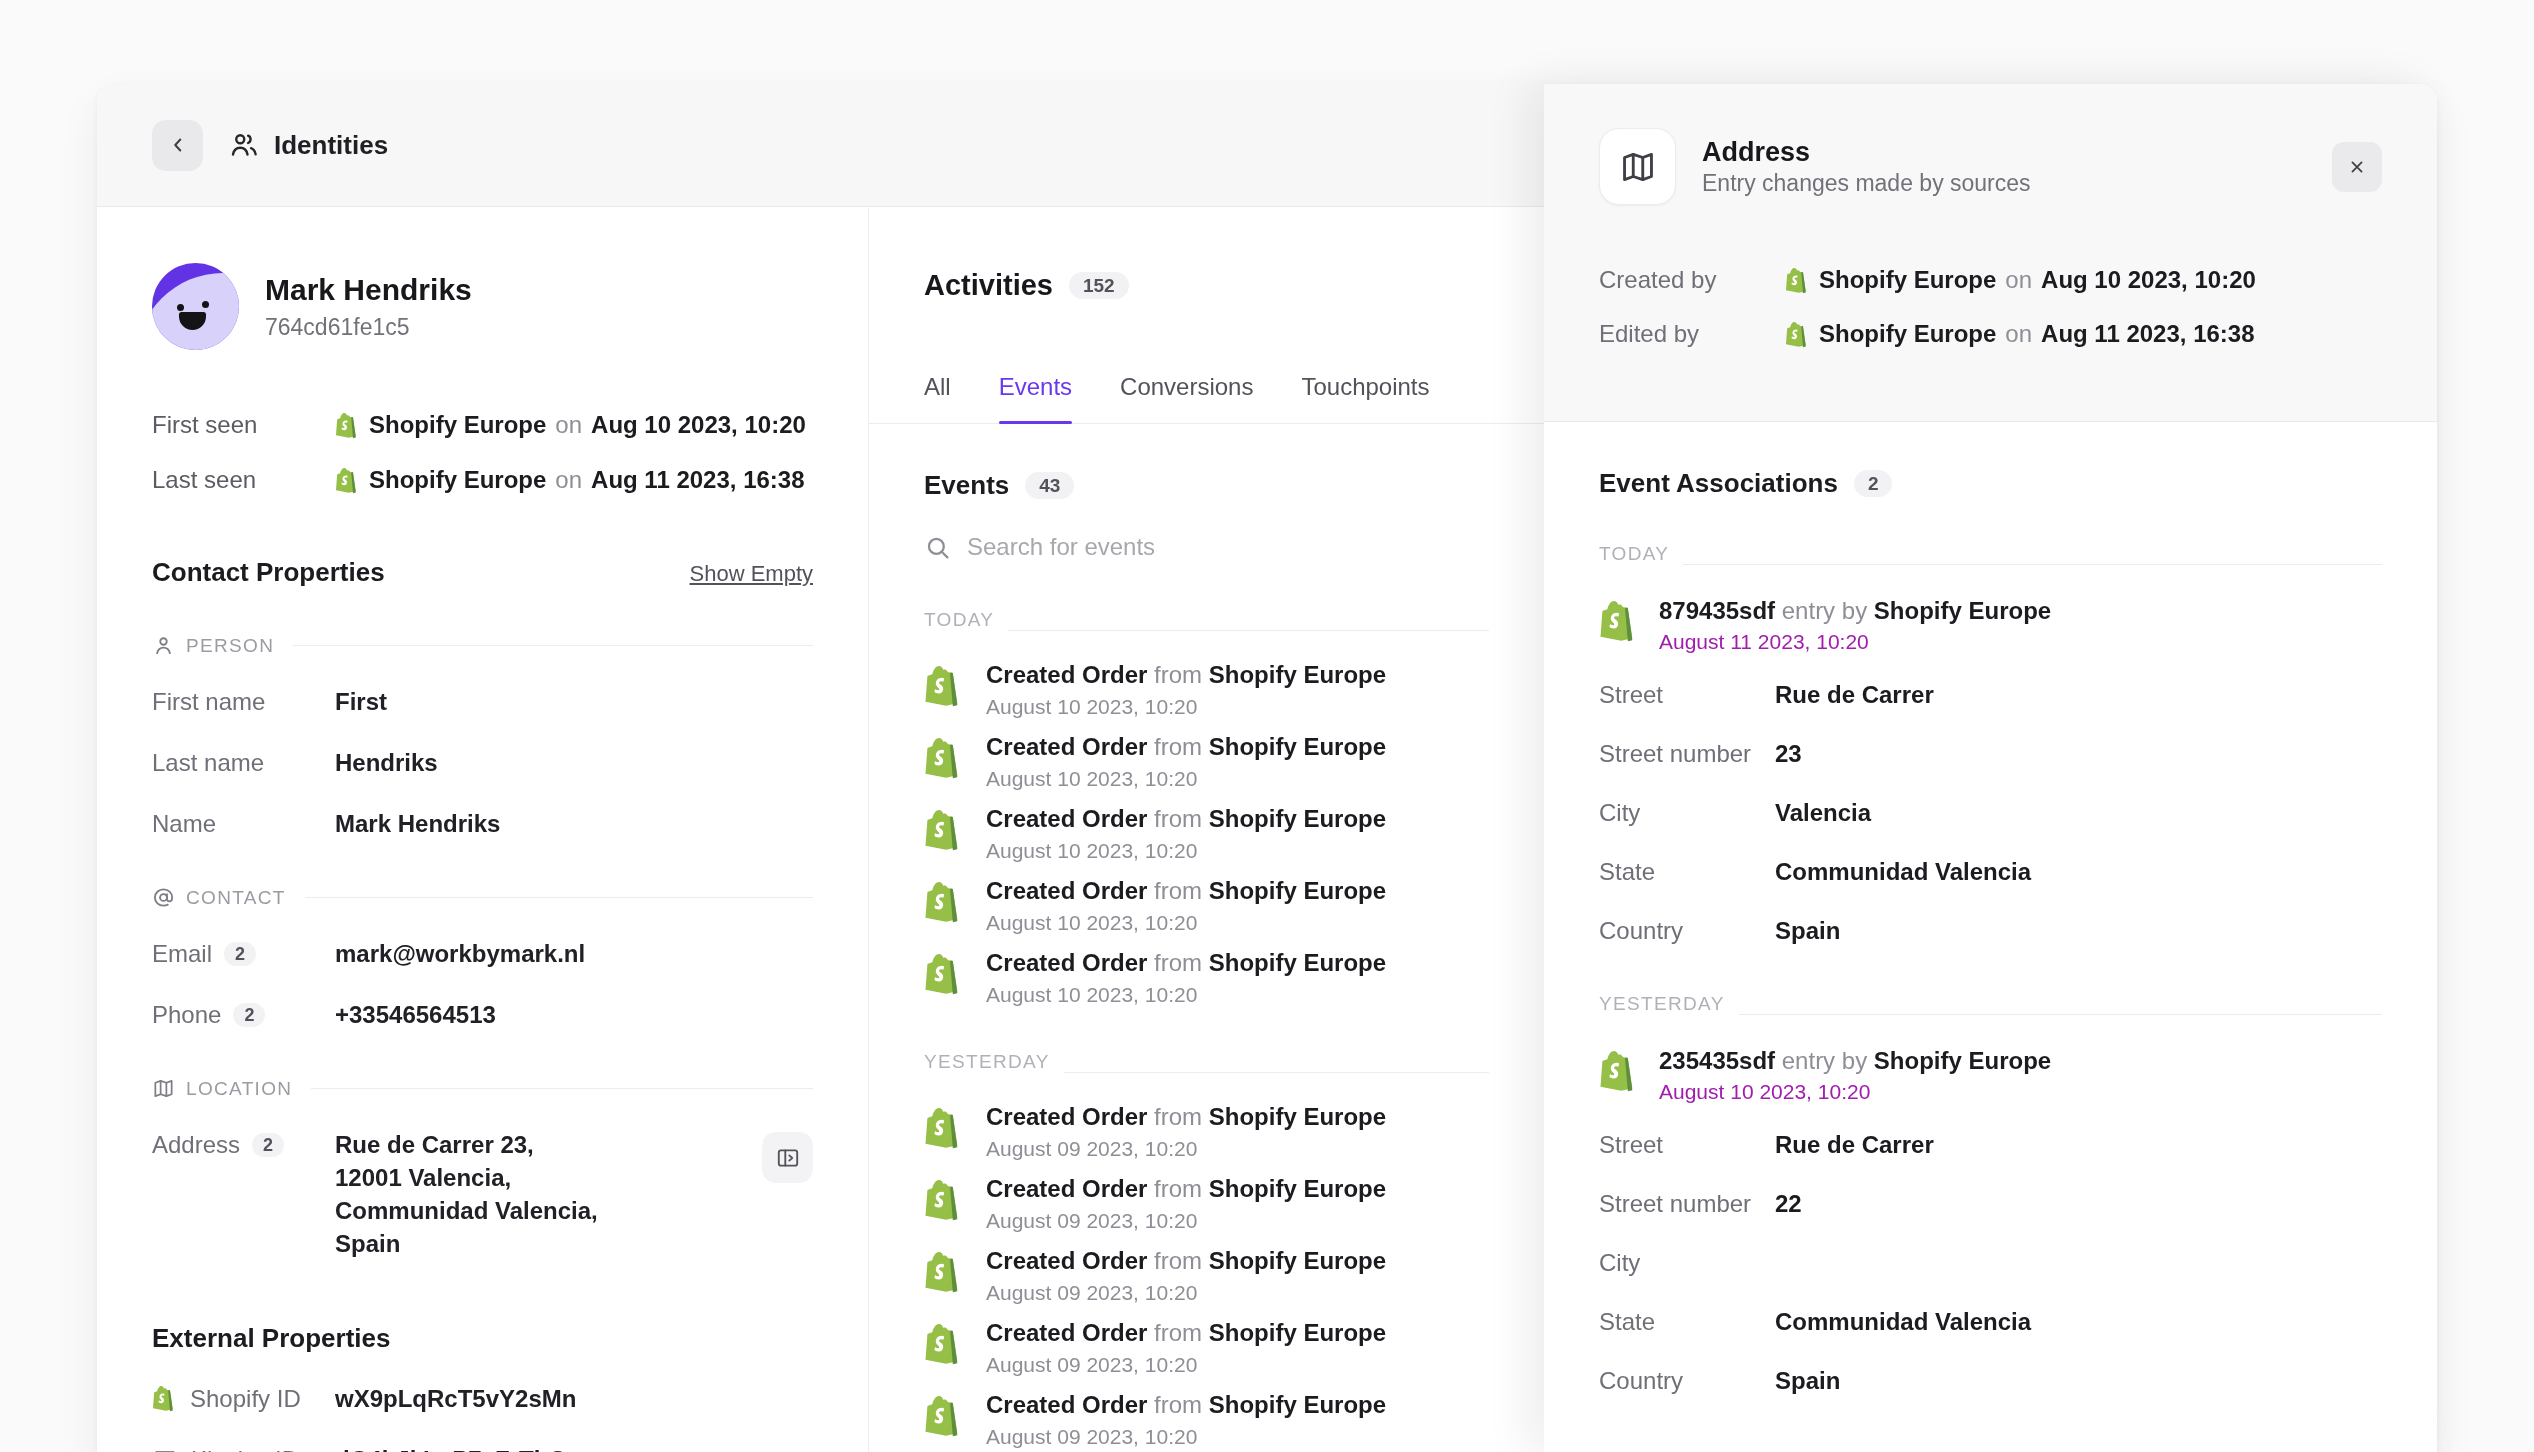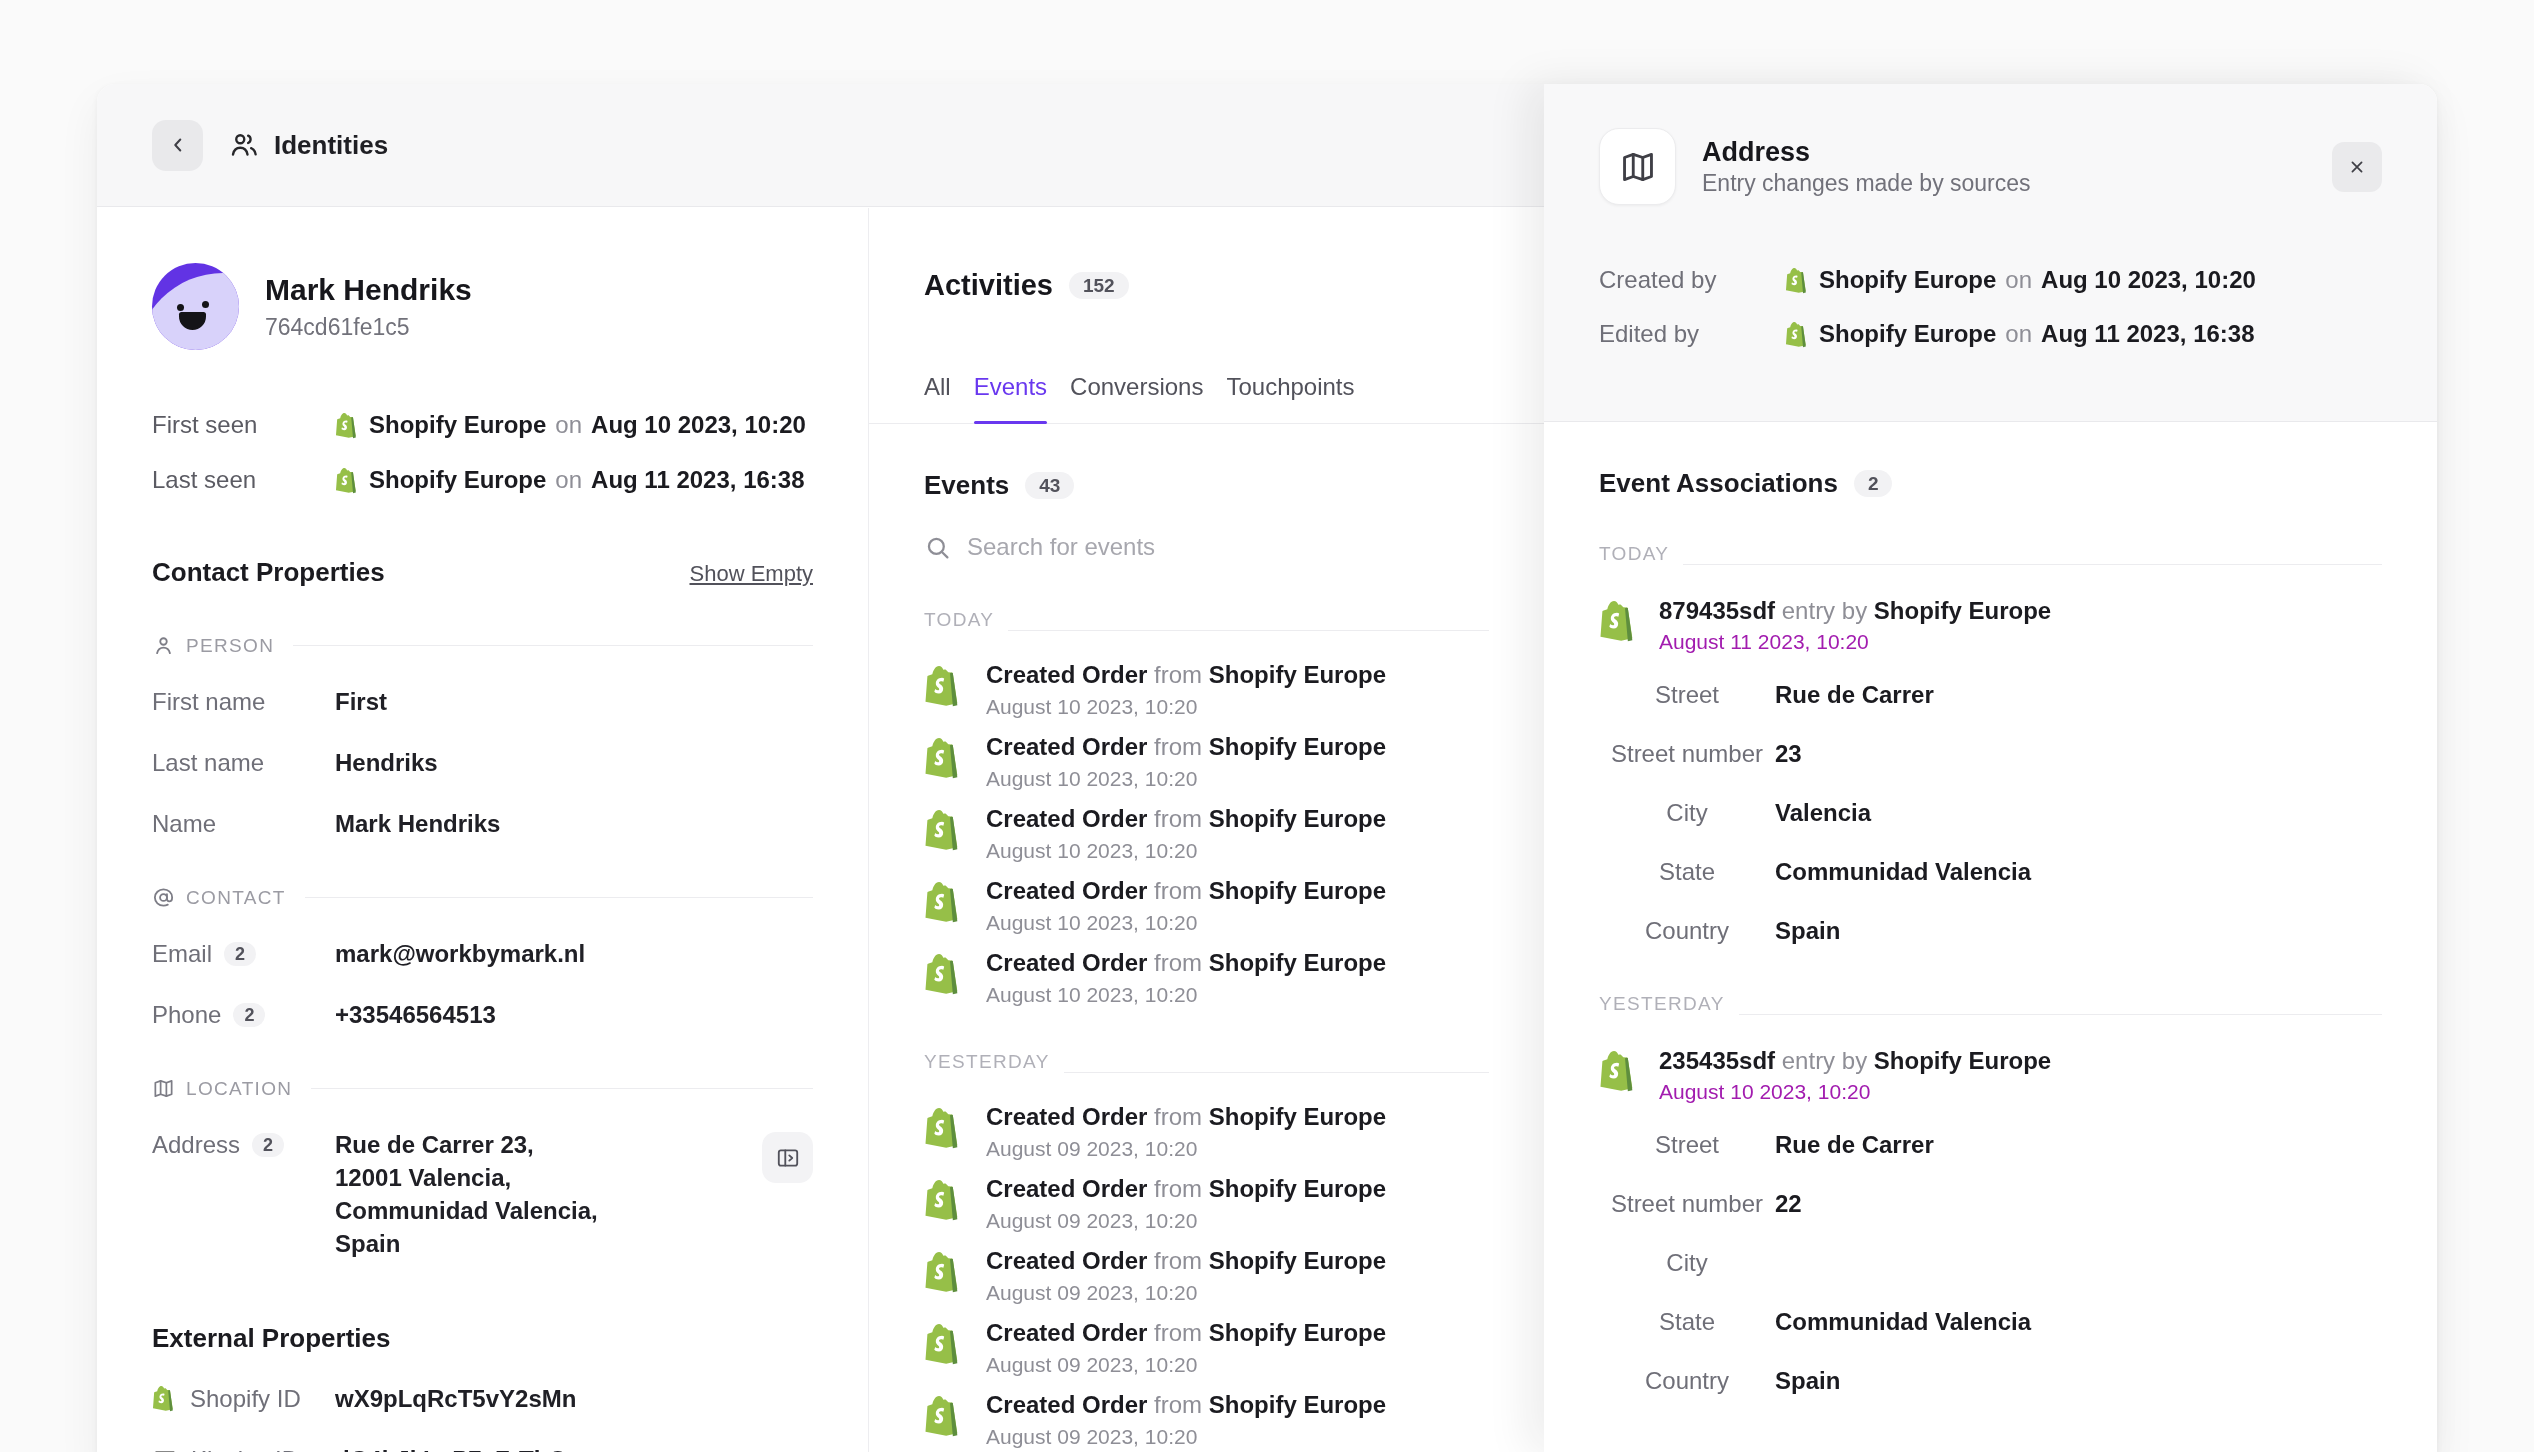--- a/index.html
+++ b/index.html
@@ -66,21 +66,21 @@
   .panel-open-btn{margin-left:auto;width:51px;height:51px;border-radius:14px;background:#f3f3f5;display:flex;align-items:center;justify-content:center;color:#52525b;cursor:pointer;flex:none;margin-top:4px;}
   .panel-open-btn svg{width:26px;height:26px;}
 
   .ext-key{width:183px;color:#6f6f78;display:flex;align-items:center;gap:13px;flex:none;line-height:33px;}
   .ext-key svg{flex:none;}
 
   
   .mid-pad{padding:0 55px;}
   .act-head{display:flex;align-items:center;gap:16px;margin-top:61px;}
   .h1{font-size:29px;font-weight:700;color:#17171c;}
-  .tabs{display:flex;gap:23px;margin-top:71px;padding:0 55px;border-bottom:1px solid #ececef;}
+  .tabs{display:flex;gap:48px;margin-top:71px;padding:0 55px;border-bottom:1px solid #ececef;}
   .tab{font-size:24px;color:#52525b;padding-bottom:22px;position:relative;cursor:pointer;}
   .tab.active{color:#6938ef;}
   .tab.active::after{content:"";position:absolute;left:0;right:0;bottom:-1px;height:3px;background:#6938ef;border-radius:2px;}
 
   .events-head{display:flex;align-items:center;gap:16px;margin-top:46px;}
   .search-row{display:flex;align-items:center;gap:16px;margin-top:28px;color:#8e8e96;}
   .search-row svg{width:27px;height:27px;flex:none;}
   .search-input{border:none;outline:none;font-size:24px;color:#1b1b20;background:transparent;width:100%;font-family:inherit;padding:4px 0;}
   .search-input::placeholder{color:#a7a7ae;}
 
@@ -111,21 +111,21 @@
   .panel-meta{margin-top:61px;display:flex;flex-direction:column;gap:26px;}
   .meta-row{display:flex;align-items:center;font-size:24px;}
   .meta-label{width:186px;color:#6f6f78;flex:none;}
 
   .panel-body{padding:46px 55px;}
   .assoc-head{display:flex;align-items:center;gap:16px;}
   .entry{display:flex;gap:20px;margin-top:32px;}
   .entry .s-icon{width:40px;height:44px;margin-top:2px;}
   .entry-l1{font-size:24px;color:#1b1b20;}
   .entry-l2{font-size:21px;color:#a21caf;margin-top:5px;}
-  .kv{display:flex;align-items:flex-start;margin-top:27px;font-size:24px;min-height:32px;text-align:center;}
+  .kv{display:flex;align-items:flex-start;margin-top:27px;font-size:24px;min-height:32px;}
   .kv-label{width:176px;color:#6f6f78;flex:none;}
   .kv-value{font-weight:700;color:#1b1b20;}
 </style>
 </head>
 <body>
 
 <svg width="0" height="0" style="position:absolute" aria-hidden="true">
   <symbol id="i-chevron-left" viewBox="0 0 24 24">
       <path d="M14.5 6 9 12l5.5 6" fill="none" stroke="currentColor" stroke-width="2.2" stroke-linecap="round" stroke-linejoin="round"></path>
     </symbol>

